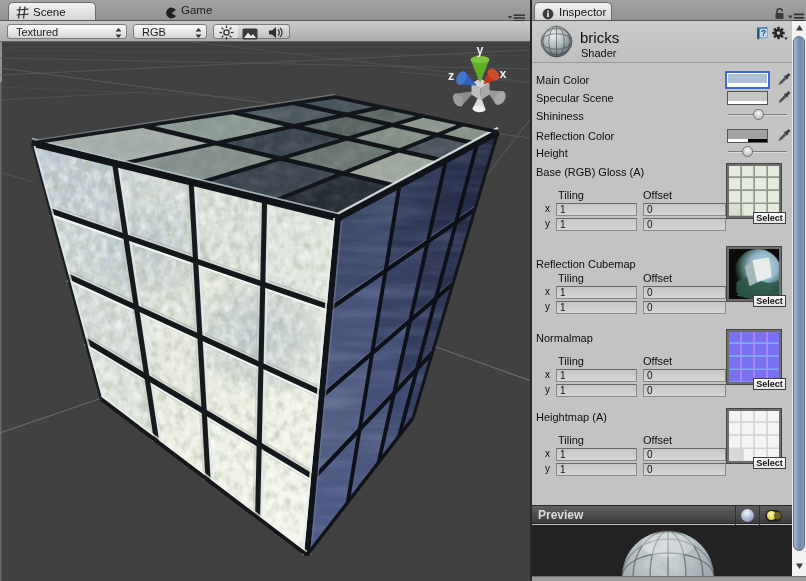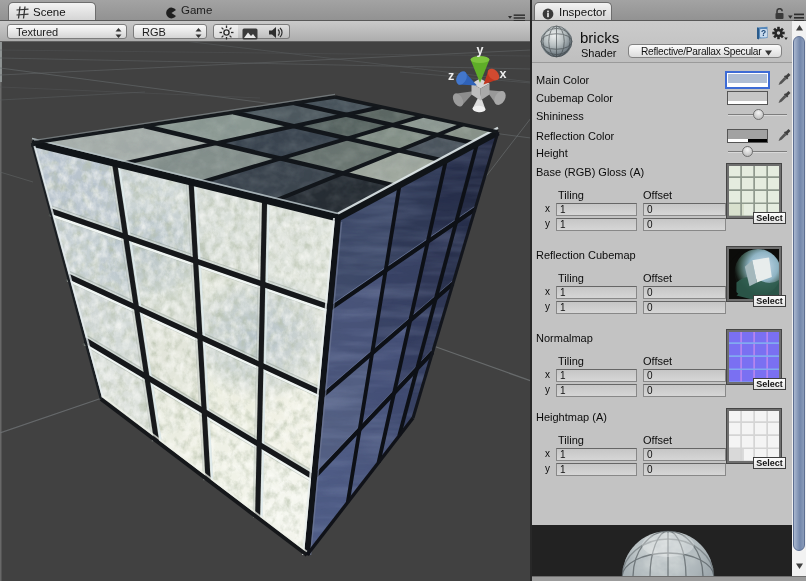--- a/index.html
+++ b/index.html
@@ -400,42 +400,35 @@
               <g stroke="#262626" stroke-width="2.6">
                 <line x1="7.5" y1="0.8" x2="7.5" y2="13.2"></line>
                 <line x1="1.3" y1="7" x2="13.7" y2="7"></line>
                 <line x1="3.1" y1="2.6" x2="11.9" y2="11.4"></line>
                 <line x1="3.1" y1="11.4" x2="11.9" y2="2.6"></line>
               </g>
             </g>
             <circle cx="7.5" cy="7" r="1.7" fill="#c6c6c6"></circle>
             <path d="M13.2 11.5 l3.6 0 l-1.8 2.6 Z" fill="#262626"></path>
           </svg></div>
-    <div style="position:absolute;left:96px;top:23px;width:154px;height:14px;border-radius:4px;
-      border:1px solid #828282;background:linear-gradient(#fcfcfc,#dcdcdc);
-      font-size:10.2px;letter-spacing:-0.25px;color:#141414;line-height:13px;padding-left:12px">Reflective/Parallax Specular
-      <svg style="position:absolute;right:9px;top:4.5px" width="7" height="6" viewBox="0 0 7 6">
-            <path d="M0 0.5 H7 L3.5 5.5 Z" fill="#333"></path>
-          </svg>
-    </div>
   </div>
 
   <div class="ilabel" style="top:74px">Main Color</div>
   <div class="swatch" style="top:73px;background:#b0bed4;border:1px solid #fff;outline:2px solid #3d6bd5">
     <div class="alpha"></div>
       </div>
   <div class="dropper" style="top:72px"><svg width="17" height="16" viewBox="0 0 17 16">
           <g transform="rotate(45 8.5 8)">
             <rect x="7.1" y="-0.5" width="2.8" height="4.6" fill="#3f3f3f"></rect>
             <rect x="6.3" y="3.4" width="4.4" height="1.8" fill="#3f3f3f"></rect>
             <path d="M7 5.2 h3 l-0.2 6.8 L8.5 15 L7.2 12 Z" fill="#555555"></path>
           </g>
         </svg></div>
 
-  <div class="ilabel" style="top:92px">Cubemap Color</div>
+  <div class="ilabel" style="top:92px">Specular Scene</div>
   <div class="swatch" style="top:91px;background:#c6c6c6">
         <div class="alpha"></div>
       </div>
   <div class="dropper" style="top:90px"><svg width="17" height="16" viewBox="0 0 17 16">
           <g transform="rotate(45 8.5 8)">
             <rect x="7.1" y="-0.5" width="2.8" height="4.6" fill="#3f3f3f"></rect>
             <rect x="6.3" y="3.4" width="4.4" height="1.8" fill="#3f3f3f"></rect>
             <path d="M7 5.2 h3 l-0.2 6.8 L8.5 15 L7.2 12 Z" fill="#555555"></path>
           </g>
         </svg></div>
@@ -483,21 +476,21 @@
             <line x1="41" y1="0" x2="41" y2="58"></line>
             <line x1="55" y1="0" x2="55" y2="58"></line>
 <line x1="0" y1="12" x2="58" y2="12"></line>
             <line x1="0" y1="26" x2="58" y2="26"></line>
             <line x1="0" y1="40" x2="58" y2="40"></line>
             <line x1="0" y1="54" x2="58" y2="54"></line>
 </g>
         </svg></div>
 <div class="selbtn" style="top:212px">Select</div>
 
-<div class="ilabel" style="top:249px">Reflection Cubemap</div>
+<div class="ilabel" style="top:258px">Reflection Cubemap</div>
 <div class="ilabel" style="left:26px;top:272px">Tiling</div>
 <div class="ilabel" style="left:111px;top:272px">Offset</div>
 <div class="ilabel" style="left:13px;top:286px;font-size:10px">x</div>
 <div class="inputbx" style="left:24px;top:286px;width:81px">1</div>
 <div class="inputbx" style="left:111px;top:286px;width:83px">0</div>
 <div class="ilabel" style="left:13px;top:301px;font-size:10px">y</div>
 <div class="inputbx" style="left:24px;top:301px;width:81px">1</div>
 <div class="inputbx" style="left:111px;top:301px;width:83px">0</div>
 <div class="thumb" style="top:247px"><svg width="54" height="54" viewBox="0 0 58 58" preserveAspectRatio="none">
 <rect width="58" height="58" fill="#0c0c0a"></rect>
@@ -563,20 +556,31 @@
             <line x1="41" y1="0" x2="41" y2="58"></line>
             <line x1="55" y1="0" x2="55" y2="58"></line>
 <line x1="0" y1="12" x2="58" y2="12"></line>
             <line x1="0" y1="26" x2="58" y2="26"></line>
             <line x1="0" y1="40" x2="58" y2="40"></line>
             <line x1="0" y1="54" x2="58" y2="54"></line>
 </g>
         </svg></div>
 <div class="selbtn" style="top:457px">Select</div>
 
+  <div id="pvBar">
+    <span style="position:absolute;left:6px;top:2px;font-size:12px;font-weight:bold;color:#dcdcdc">Preview</span>
+    <div style="position:absolute;left:203px;top:0;width:1px;height:19px;background:#2e2e2e"></div>
+    <div style="position:absolute;left:227px;top:0;width:1px;height:19px;background:#2e2e2e"></div>
+    <div style="position:absolute;left:209px;top:3px;width:13px;height:13px;border-radius:50%;
+      background:radial-gradient(circle at 45% 30%,#f4f6fa,#a8b4cc 55%,#6e7fa2)"></div>
+    <div style="position:absolute;left:233px;top:3.5px;width:17px;height:12px;border-radius:6px;background:#262626">
+      <div style="position:absolute;left:1.5px;top:1.5px;width:9px;height:9px;border-radius:50%;background:radial-gradient(circle at 45% 35%,#fdf6c0,#e8d84a 60%,#b8a428)"></div>
+      <div style="position:absolute;right:1px;top:2.5px;width:7px;height:7px;border-radius:50%;background:#6e6426"></div>
+    </div>
+  </div>
   <div id="pvArea">
         <svg width="260" height="51" viewBox="0 0 260 51" style="position:absolute;left:0;top:0">
 <defs>
             <radialGradient id="pvg" cx="0.45" cy="0.22" r="0.8">
 <stop offset="0" stop-color="#dde1e1"></stop>
               <stop offset="0.4" stop-color="#bcc4c6"></stop>
 <stop offset="0.75" stop-color="#939da3"></stop>
               <stop offset="1" stop-color="#6d777e"></stop>
             </radialGradient>
 <filter id="pvn">

